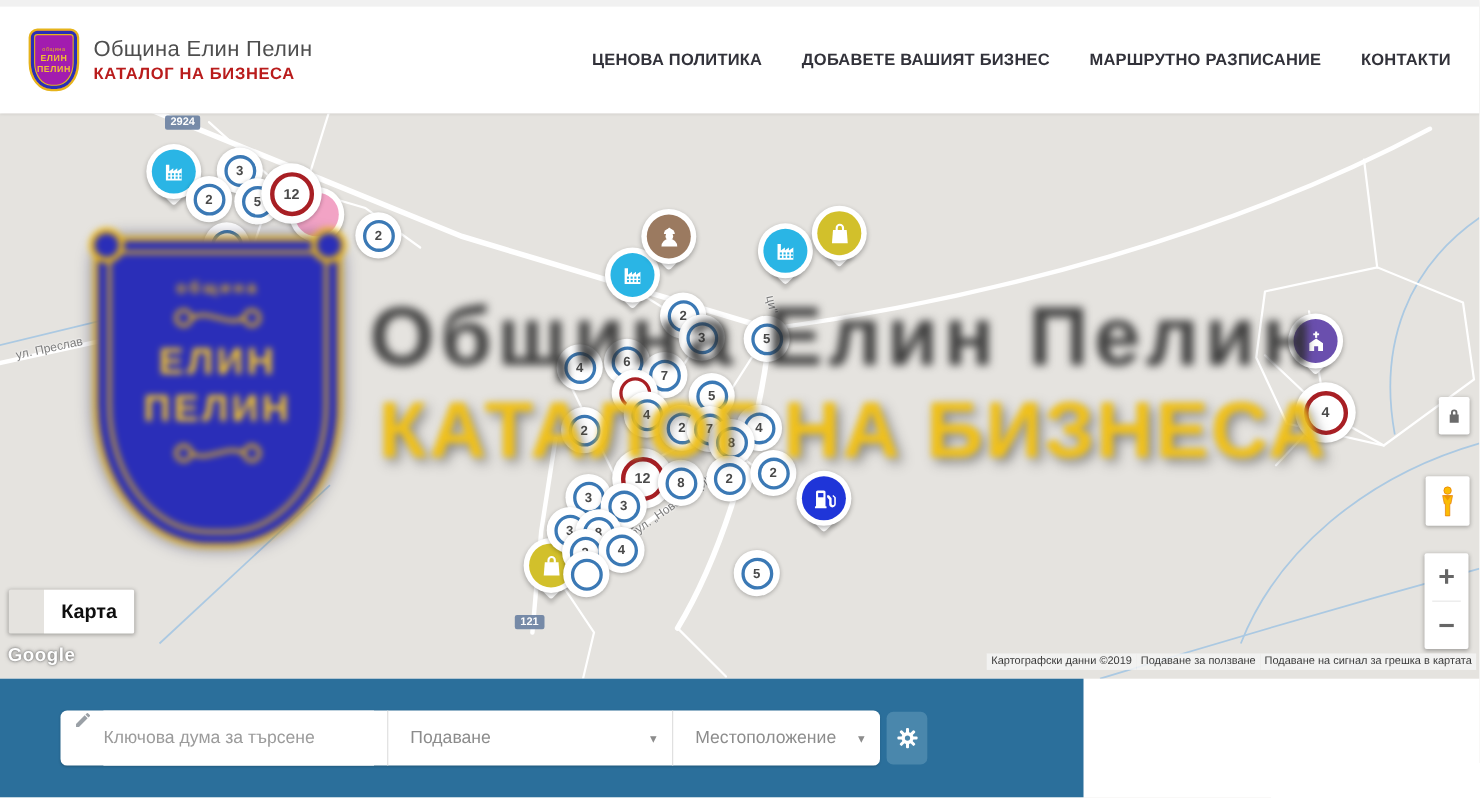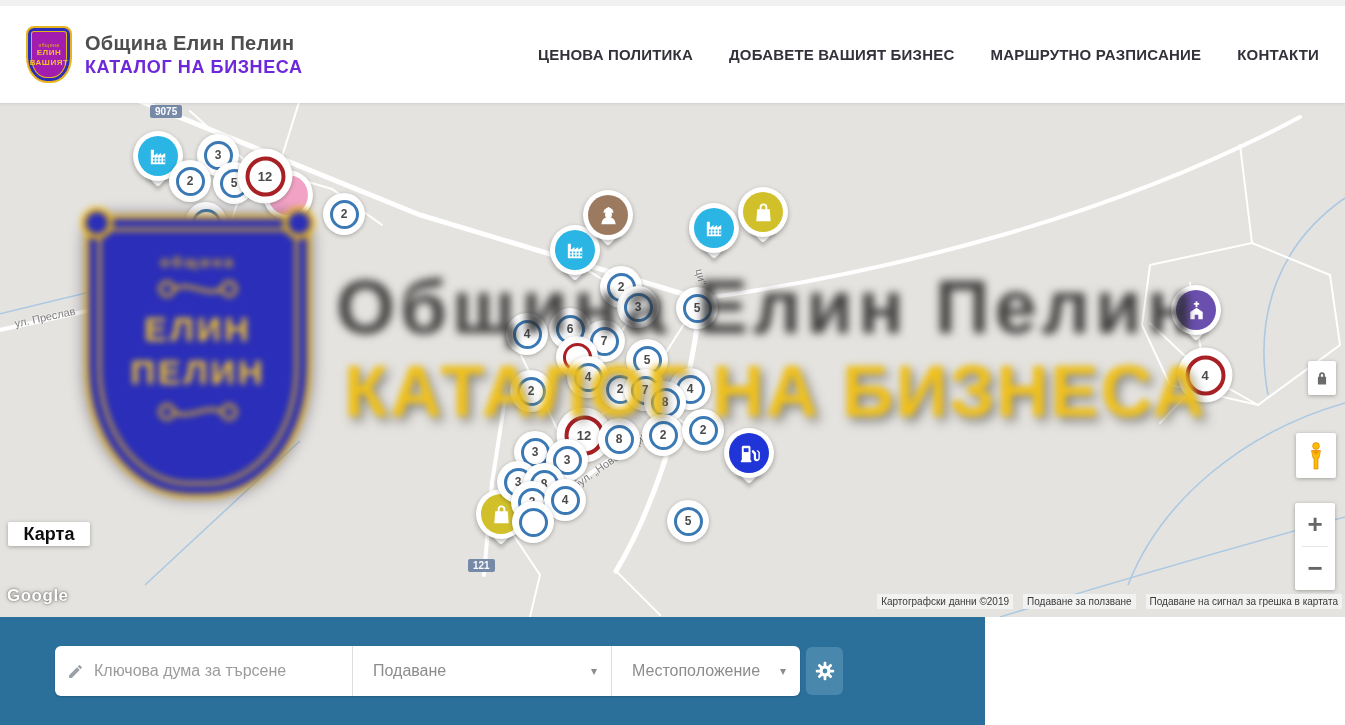--- a/index.html
+++ b/index.html
@@ -9,22 +9,22 @@
   
   .header { position:absolute; top:0; left:0; width:100%; height:103px;
     background:#fff; border-top:6px solid #f1f1f1; box-shadow:0 1px 3px rgba(0,0,0,.10);
     display:flex; align-items:center; padding:0 26px; z-index:30; }
   .brand { display:flex; align-items:center; gap:13px; cursor:pointer; }
   .crest-sm { width:46px; height:57px; background:#a21caf; border:2px solid #e6b41c; border-radius:8px 8px 45% 45%;
     box-shadow: inset 0 0 0 3px #2a2eb8, inset 0 0 0 4px #e6b41c;
     display:flex; flex-direction:column; align-items:center; justify-content:center; gap:1px; }
   .crest-sm .t1 { font-size:5px; color:#e6b41c; letter-spacing:.5px; }
   .crest-sm .t2 { font-size:8px; font-weight:700; color:#f0c231; letter-spacing:.5px; line-height:1.1; }
-  .brand-text .title { font-size:20px; font-weight:700; color:#4e4e4e; letter-spacing:.3px; }
-  .brand-text .subtitle { font-size:18px; font-weight:700; color:#6d28d9; letter-spacing:.6px; margin-top:2px; }
+  .brand-text .title { font-size:20px; font-weight:400; color:#4e4e4e; letter-spacing:.3px; }
+  .brand-text .subtitle { font-size:15px; font-weight:700; color:#b91c1c; letter-spacing:.6px; margin-top:2px; }
   .nav { margin-left:auto; display:flex; gap:36px; }
   .nav a { font-size:15px; font-weight:700; color:#32323a; text-decoration:none; letter-spacing:.2px; cursor:pointer; }
 
   
   .map { position:absolute; top:103px; left:0; width:1345px; height:514px; background:#e5e3df; overflow:hidden; cursor:grab; }
   .map svg.roads { position:absolute; left:0; top:0; z-index:1; }
   .road-label { position:absolute; z-index:2; background:#6d83a3; color:#fff; font-size:10px; font-weight:700;
     padding:1px 5px; border-radius:2px; opacity:.92; }
   .street-label { position:absolute; z-index:2; color:#7d7d7d; font-size:11px; white-space:nowrap;
     text-shadow:0 0 2px #fff, 0 0 2px #fff; }
@@ -59,47 +59,47 @@
   .wm-crest:before { left:-8px; } .wm-crest:after { right:-8px; }
   .wm-crest .c-top { font-size:15px; color:#e6b41c; letter-spacing:3px; font-weight:700; }
   .wm-crest .orn { margin:8px 0; }
   .wm-crest .c-main { font-size:34px; font-weight:700; color:#f0c231; letter-spacing:3px; line-height:1.25; text-align:center; }
   .wm-l1 { left:336px; top:160px; font-size:76px; font-weight:700; letter-spacing:5px; color:rgba(45,45,45,.9);
     filter:blur(4px); white-space:nowrap; }
   .wm-l2 { left:344px; top:247px; font-size:72px; font-weight:700; letter-spacing:2px; color:#efc01b;
     filter:blur(3px); text-shadow:4px 5px 10px rgba(50,50,50,.6); white-space:nowrap; }
 
   
-  .maptype { position:absolute; left:8px; top:419px; z-index:10; display:flex; height:24px;
-    box-shadow:0 1px 4px rgba(0,0,0,.3); border-radius:2px; overflow:hidden; }
+  .maptype { position:absolute; left:8px; top:433px; z-index:10; display:flex; height:40px;
+    box-shadow:0 1px 4px rgba(0,0,0,.3); border-radius:2px; overflow:hidden;padding-left:32px; }
   .maptype .mt { background:#fff; display:flex; align-items:center; justify-content:center; font-size:18px; cursor:pointer; }
   .mt-map { width:82px; font-weight:700; color:#0e0e0e; }
   .mt-sat { width:100px; color:#8b8b8b; border-left:1px solid #ececec; }
   .glogo { position:absolute; left:7px; top:483px; z-index:10; font-size:17px; font-weight:700; color:#fff; letter-spacing:.5px;
     text-shadow:0 0 2px rgba(90,90,90,.9), 0 0 4px rgba(90,90,90,.55); cursor:pointer; }
-  .attrib { position:absolute; right:3px; top:491px; z-index:11; display:flex; gap:10px; font-size:10px; color:#3a3a3a; }
+  .attrib { position:absolute; right:3px; top:491px; z-index:11; display:flex; font-size:10px; color:#3a3a3a; }
   .attrib span { background:rgba(245,245,245,.85); padding:2px 4px; }
   .attrib .lnk { cursor:pointer; }
 
   .gm-btn { position:absolute; background:#fff; z-index:10; box-shadow:0 1px 4px rgba(0,0,0,.3); border-radius:2px;
     display:flex; align-items:center; justify-content:center; cursor:pointer; }
   .gm-lock { left:1308px; top:258px; width:28px; height:34px; }
   .gm-pegman { left:1296px; top:330px; width:40px; height:45px; }
   .gm-zoom { left:1295px; top:400px; width:40px; height:87px; flex-direction:column; }
   .gm-zoom .zbtn { width:100%; height:43px; display:flex; align-items:center; justify-content:center;
     font-size:26px; font-weight:700; color:#666; cursor:pointer; }
   .gm-zoom .zdiv { width:26px; height:1px; background:#e6e6e6; }
 
   
   .searchbar { position:absolute; left:0; top:617px; width:1345px; height:108px; z-index:30; }
   .sb-left { position:absolute; left:0; top:0; width:985px; height:100%; background:#2b6f9b; }
   .sb-right { position:absolute; left:985px; top:0; width:360px; height:100%; background:#205d82; }
   .fields { position:absolute; left:55px; top:29px; width:745px; height:50px; background:#fff; border-radius:6px;
     display:flex; align-items:stretch; box-shadow:0 1px 2px rgba(0,0,0,.18); }
-  .f-kw { width:298px; display:flex; align-items:center; padding:0 12px; gap:10px; border-right:1px solid #ddd; }
+  .f-kw { width:298px; display:flex; padding:0 12px; gap:10px; border-right:1px solid #ddd; }
   .f-kw input { border:none; outline:none; flex:1; font-size:16px; color:#555; font-family:"Liberation Sans",sans-serif; }
   .f-kw input::placeholder { color:#9b9b9b; }
   .f-sel { display:flex; align-items:center; padding:0 14px 0 20px; font-size:16px; color:#8c8c8c; cursor:pointer; }
   .f-cat { width:259px; border-right:1px solid #ddd; }
   .f-loc { width:188px; border-radius:0 6px 6px 0; }
   .f-sel .arrow { margin-left:auto; color:#8c8c8c; font-size:12px; }
   .gear-btn { position:absolute; left:806px; top:30px; width:37px; height:48px; background:#4a87ac; border-radius:6px;
     display:flex; align-items:center; justify-content:center; cursor:pointer; }
   .gear-btn svg { width:22px; height:22px; }
   .search-btn { position:absolute; left:32px; top:31px; width:303px; height:46px; border:none; border-radius:4px;
@@ -111,21 +111,21 @@
 </head>
 <body>
 
 <div class="page">
 
   <div class="header">
     <div class="brand">
       <div class="crest-sm">
         <span class="t1">община</span>
         <span class="t2">ЕЛИН</span>
-        <span class="t2">ВАШИЯТ</span>
+        <span class="t2">ПЕЛИН</span>
       </div>
       <div class="brand-text">
         <div class="title">Община Елин Пелин</div>
         <div class="subtitle">КАТАЛОГ НА БИЗНЕСА</div>
       </div>
     </div>
     <div class="nav">
       <a>ЦЕНОВА ПОЛИТИКА</a>
       <a>ДОБАВЕТЕ ВАШИЯТ БИЗНЕС</a>
       <a>МАРШРУТНО РАЗПИСАНИЕ</a>
@@ -159,21 +159,21 @@
           <path d="M660,302 L700,332"></path>
           <path d="M616,468 L660,512"></path>
           <path d="M512,430 L540,472 L530,514"></path>
           <path d="M1150,162 L1252,140 L1330,172 L1340,242 L1258,302 L1170,282 L1142,222 L1150,162"></path>
           <path d="M1252,140 L1240,42"></path>
           <path d="M1205,272 L1150,220 M1205,272 L1258,302 M1205,272 L1190,180 M1205,272 L1160,320"></path>
         </g>
       </g>
     </svg>
 
-    <div class="road-label" style="left:150px; top:2px;">9075</div>
+    <div class="road-label" style="left:150px; top:2px;">2924</div>
     <div class="road-label" style="left:468px; top:456px;">121</div>
     <div class="street-label" style="left:14px; top:208px; transform:rotate(-12deg);">ул. Преслав</div>
     <div class="street-label" style="left:566px; top:352px; transform:rotate(-35deg);">бул. „Новоселци"</div>
     <div class="street-label" style="left:693px; top:168px; transform:rotate(78deg);">ци"</div>
 
     <div class="markers">
         <div class="pin" style="left: 158px; top: 53px;">
           <div class="pin-tail"></div>
           <div class="pin-bubble">
             <div class="pin-ic" style="background:#2ab5e5">

